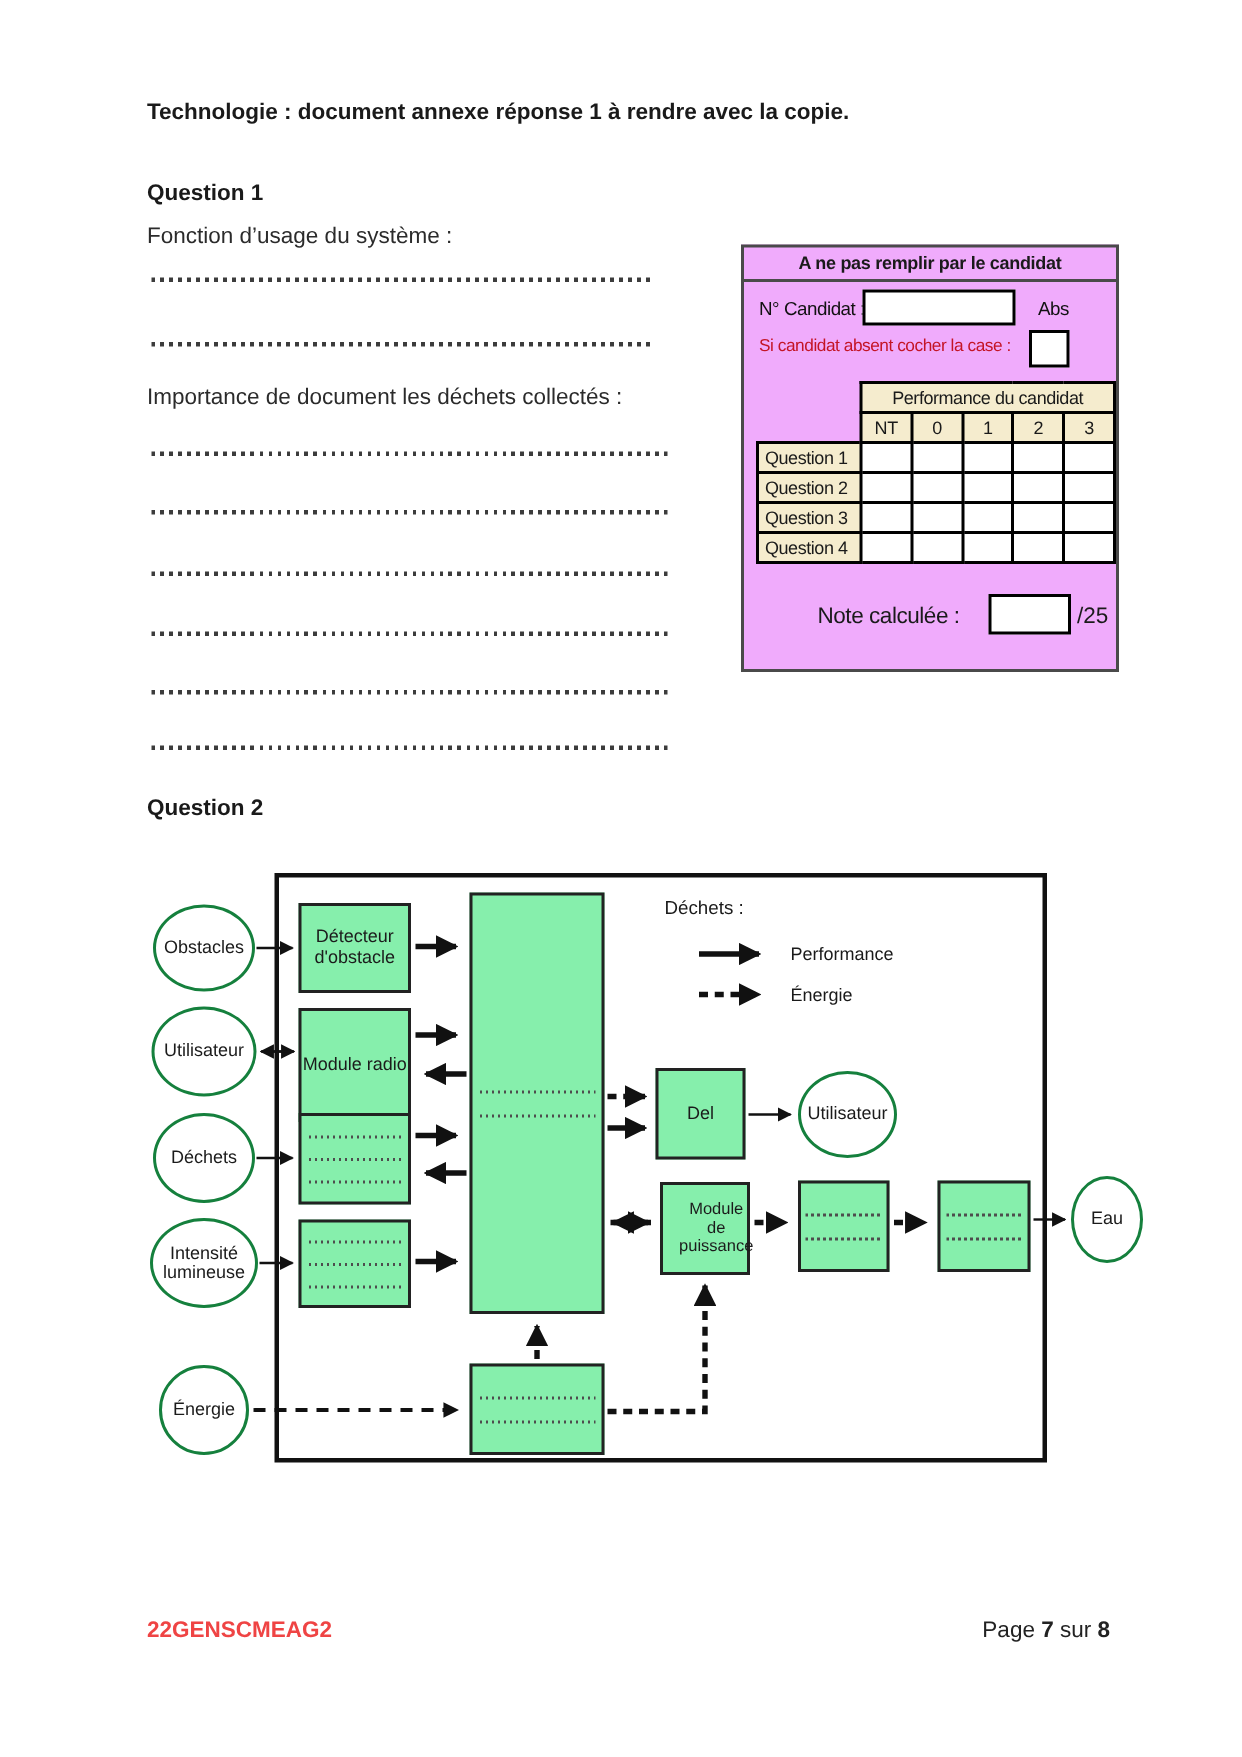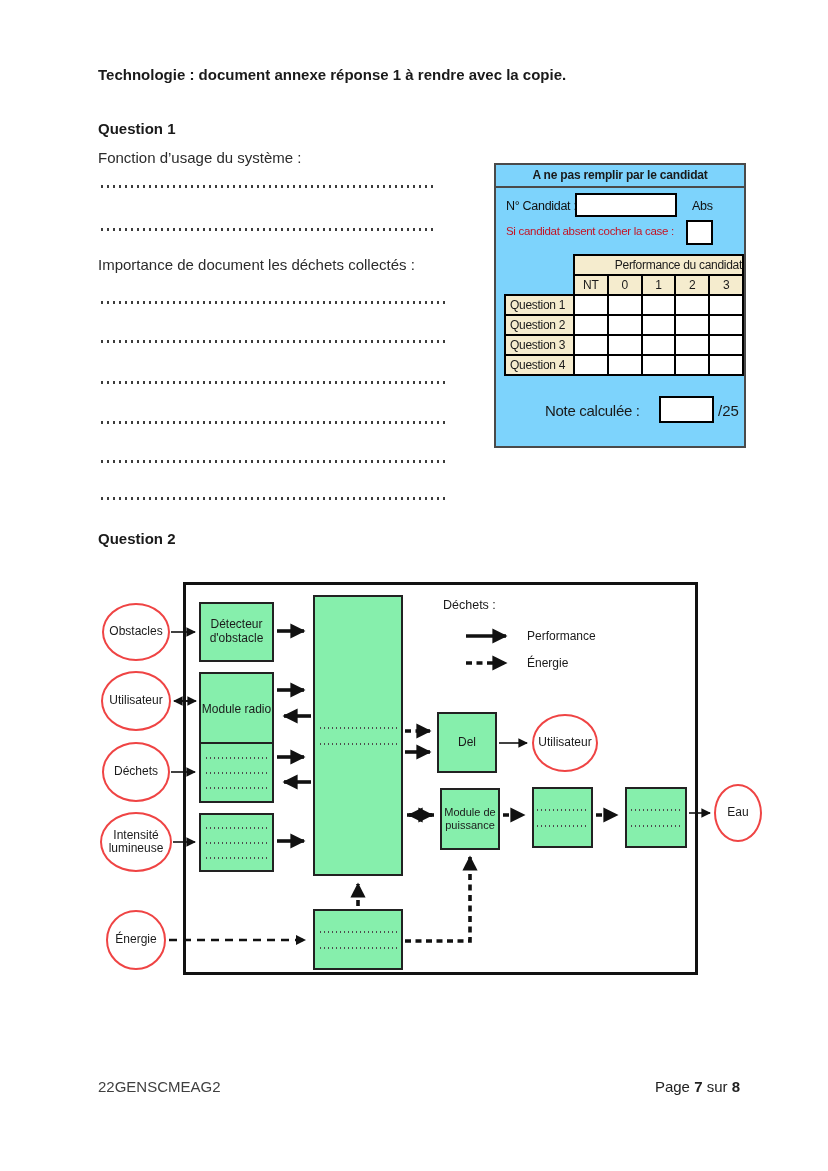--- a/index.html
+++ b/index.html
@@ -6,44 +6,44 @@
   body{
     width:828px;height:1171px;position:relative;background:#ffffff;
     font-family:"Liberation Sans", sans-serif;color:#1a1a1a;overflow:hidden;
   }
   .abs{position:absolute;}
   
   .doc-title{left:98px;top:66px;font-size:15px;font-weight:bold;}
   .q1-head{left:98px;top:120px;font-size:15px;font-weight:bold;}
   .q2-head{left:98px;top:530px;font-size:15px;font-weight:bold;}
   .prompt{font-size:15px;color:#2b2b2b;}
-  .footer-left{left:98px;top:1078px;font-size:15px;color:#404040;}
+  .footer-left{left:98px;top:1078px;font-size:15px;color:#ef4444;font-weight:bold;}
   .footer-right{left:610px;top:1078px;width:130px;text-align:right;font-size:15px;color:#222;}
   .footer-right b{font-weight:bold;}
   
   .ansline{height:3px;background:repeating-linear-gradient(to right,#3c3c3c 0 2.4px,transparent 2.4px 6px);}
   
-  .gradebox{left:494px;top:163px;width:252px;height:285px;background:#7dd3fc;border:2px solid #4a4a4a;box-sizing:border-box;}
+  .gradebox{left:494px;top:163px;width:252px;height:285px;background:#f0abfc;border:2px solid #4a4a4a;box-sizing:border-box;}
   .gradebox .hdr{position:absolute;left:0;top:0;width:100%;height:21px;line-height:21px;text-align:center;
     font-size:12px;font-weight:bold;border-bottom:2px solid #4a4a4a;letter-spacing:-0.2px;}
   .gb-label{position:absolute;font-size:12.5px;letter-spacing:-0.3px;color:#111;}
   .gb-input{position:absolute;background:#fff;border:2px solid #000;box-sizing:border-box;}
   .gb-red{position:absolute;font-size:11.5px;letter-spacing:-0.3px;color:#c41425;}
   table.score{position:absolute;left:8px;top:89px;border-collapse:collapse;letter-spacing:-0.3px;}
   table.score td{border:2px solid #000;font-size:12px;text-align:center;padding:0;height:20px;box-sizing:border-box;}
   table.score td.lbl{width:69px;background:#f5ecce;text-align:left;padding-left:4px;}
   table.score td.col{width:24px;background:#f5ecce;}
   table.score td.cell{width:34px;background:#ffffff;}
   table.score td.nocell{border:none;background:transparent;}
-  table.score td.perf{background:#f5ecce;font-size:12px;text-align:right;}
+  table.score td.perf{background:#f5ecce;font-size:12px;text-align:center;}
   .note-lbl{position:absolute;left:49px;top:237px;font-size:15px;letter-spacing:-0.3px;}
   .note-suffix{position:absolute;left:222px;top:237px;font-size:15px;}
   
   .frame{left:183px;top:582px;width:509px;height:387px;border:3px solid #111;background:#fff;box-sizing:content-box;}
-  .ell{position:absolute;border:2px solid #ef4444;border-radius:50%;background:#fff;display:flex;align-items:center;justify-content:center;
+  .ell{position:absolute;border:2px solid #15803d;border-radius:50%;background:#fff;display:flex;align-items:center;justify-content:center;
        text-align:center;font-size:12px;line-height:1.1;color:#1b1b1b;box-sizing:border-box;}
   .dbox{position:absolute;border:2px solid #222;background:#86efac;display:flex;flex-direction:column;align-items:center;justify-content:center;
        text-align:center;font-size:12px;line-height:1.15;color:#1b1b1b;box-sizing:border-box;}
   .ph{height:2px;background:repeating-linear-gradient(to right,#4d4d4d 0 1.5px,transparent 1.5px 4px);}
   .gap13{gap:13px;} .gap14{gap:14px;}
   .legend-title{left:443px;top:598px;font-size:12.5px;}
   .legend-item{font-size:12px;}
   svg.overlay{position:absolute;left:0;top:0;pointer-events:none;}
   .thin{stroke:#111;stroke-width:1.6;fill:none;}
   .thick{stroke:#111;stroke-width:3.6;fill:none;}
@@ -171,21 +171,21 @@
 </div>
 
 <div class="dbox gap14" style="left:313px;top:595px;width:90px;height:281px;">
   <div class="ph" style="width:77px;"></div>
     <div class="ph" style="width:77px;"></div>
 </div>
 
 <div class="dbox" style="left:437px;top:712px;width:60px;height:61px;">
     <span>Del</span>
   </div>
-<div class="dbox" style="left:440px;top:788px;width:60px;height:62px;font-size:11px;">
+<div class="dbox" style="left:440px;top:788px;width:60px;height:62px;font-size:11px;padding-left:15px;">
     <span>Module de puissance</span>
   </div>
 
 <div class="dbox gap14" style="left:532px;top:787px;width:61px;height:61px;">
   <div class="ph" style="width:51px;"></div>
     <div class="ph" style="width:51px;"></div>
 </div>
 <div class="dbox gap14" style="left:625px;top:787px;width:62px;height:61px;">
   <div class="ph" style="width:51px;"></div>
     <div class="ph" style="width:51px;"></div>

